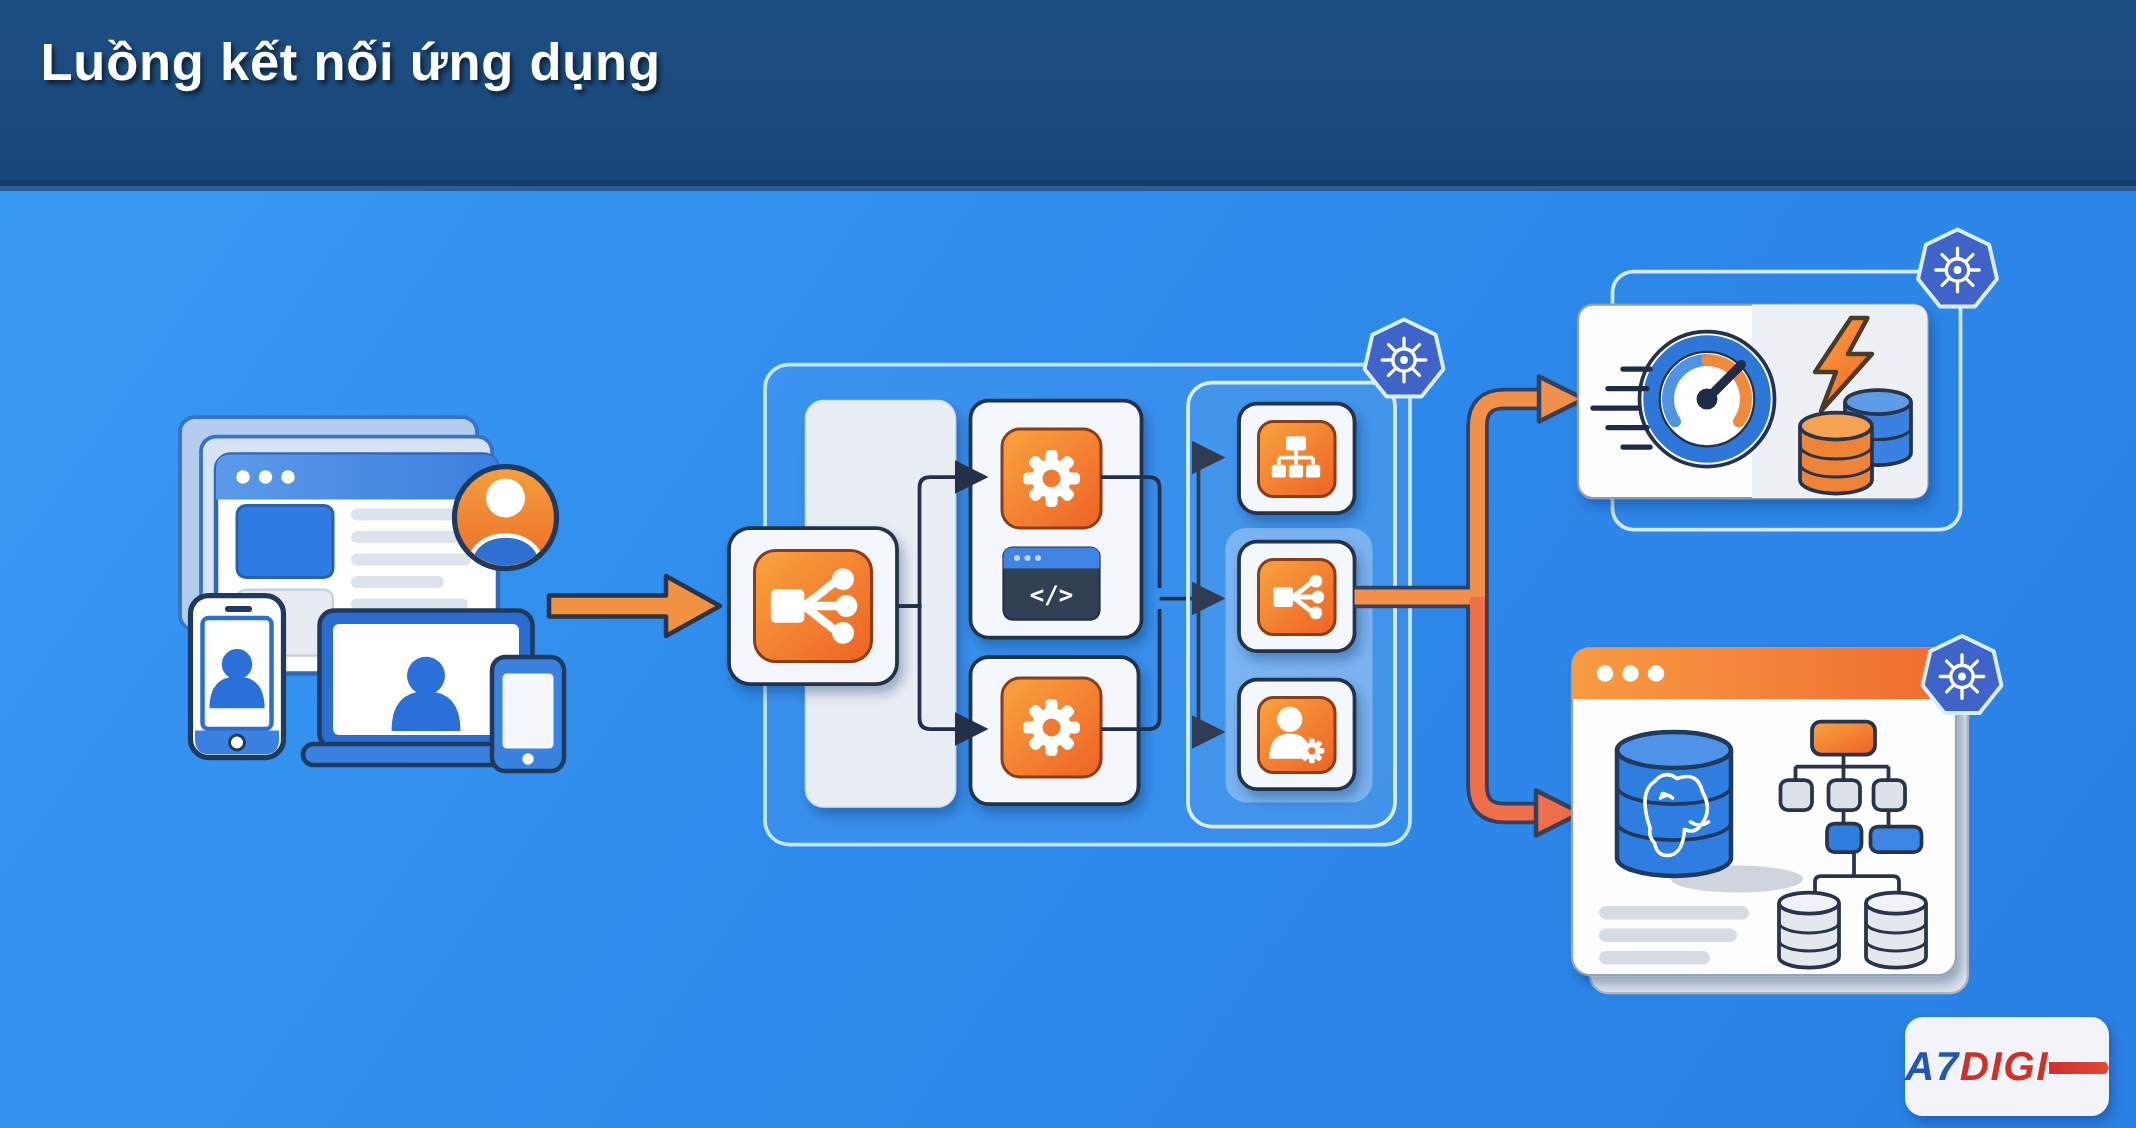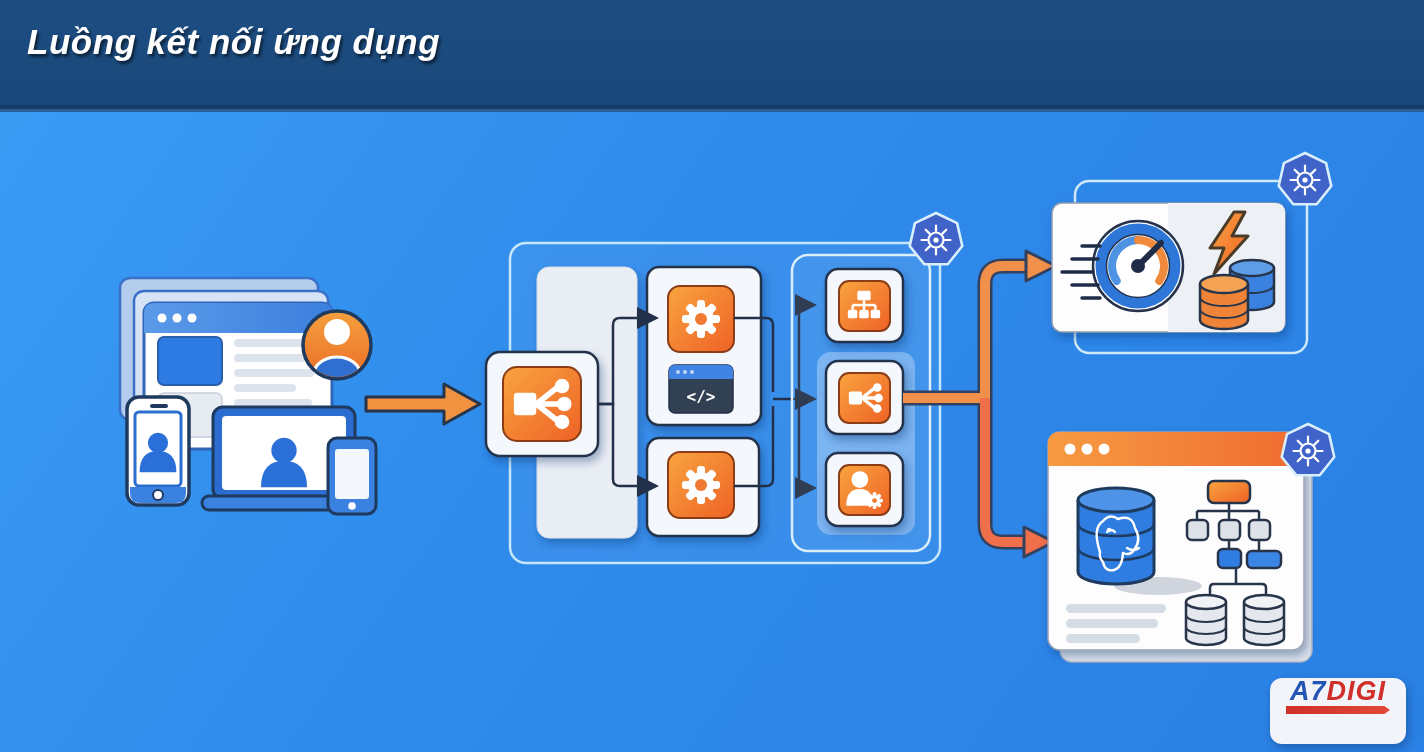--- a/index.html
+++ b/index.html
@@ -1,27 +1,27 @@
 <!DOCTYPE html>
 <html><head>
 <meta charset="utf-8">
 <style>
   html,body{margin:0;padding:0;background:#10355e;}
   .stage{position:relative;width:1424px;height:752px;overflow:hidden;
          font-family:"Liberation Sans",sans-serif;
          background:linear-gradient(125deg,#3b9cf4 0%,#2f8beb 45%,#2a80e4 100%);}
-  .topbar{position:absolute;left:0;top:0;width:1424px;height:112px;
+  .topbar{position:absolute;left:0;top:0;width:1424px;height:127px;
           background:linear-gradient(#1d4e82,#1a4779);
-          box-shadow:inset 0 -3px 0 #2a5e96, inset 0 -7px 0 #153c66;font-style:italic;}
+          box-shadow:inset 0 -3px 0 #2a5e96, inset 0 -7px 0 #153c66;}
   .topbar h1{margin:0;position:absolute;left:27px;top:22px;
              font-size:35px;font-weight:bold;color:#ffffff;letter-spacing:.5px;
              text-shadow:2px 3px 3px rgba(0,0,0,.55);}
   svg{position:absolute;left:0;top:0;}
   .logo-box{position:absolute;left:1270px;top:678px;width:136px;height:66px;
-            background:#f2f4f9;border-radius:12px;display:flex;flex-direction:column;
+            background:#f2f4f9;border-radius:12px;display:flex;flex-direction:row;
             align-items:center;justify-content:flex-start;box-shadow:2px 4px 8px rgba(10,40,90,.35);}
   .logo-text{font-weight:bold;font-style:italic;font-size:27px;line-height:26px;letter-spacing:1px;}
   .logo-a7{color:#2356b4;}
   .logo-digi{color:#d02f2a;}
   .logo-arrow{margin-top:2px;width:104px;height:8px;background:linear-gradient(90deg,#d02f2a,#e04a37);
               clip-path:polygon(0 0,88% 0,88% -60%,100% 50%,88% 160%,88% 100%,0 100%);}
 </style>
 </head>
 <body>
 

